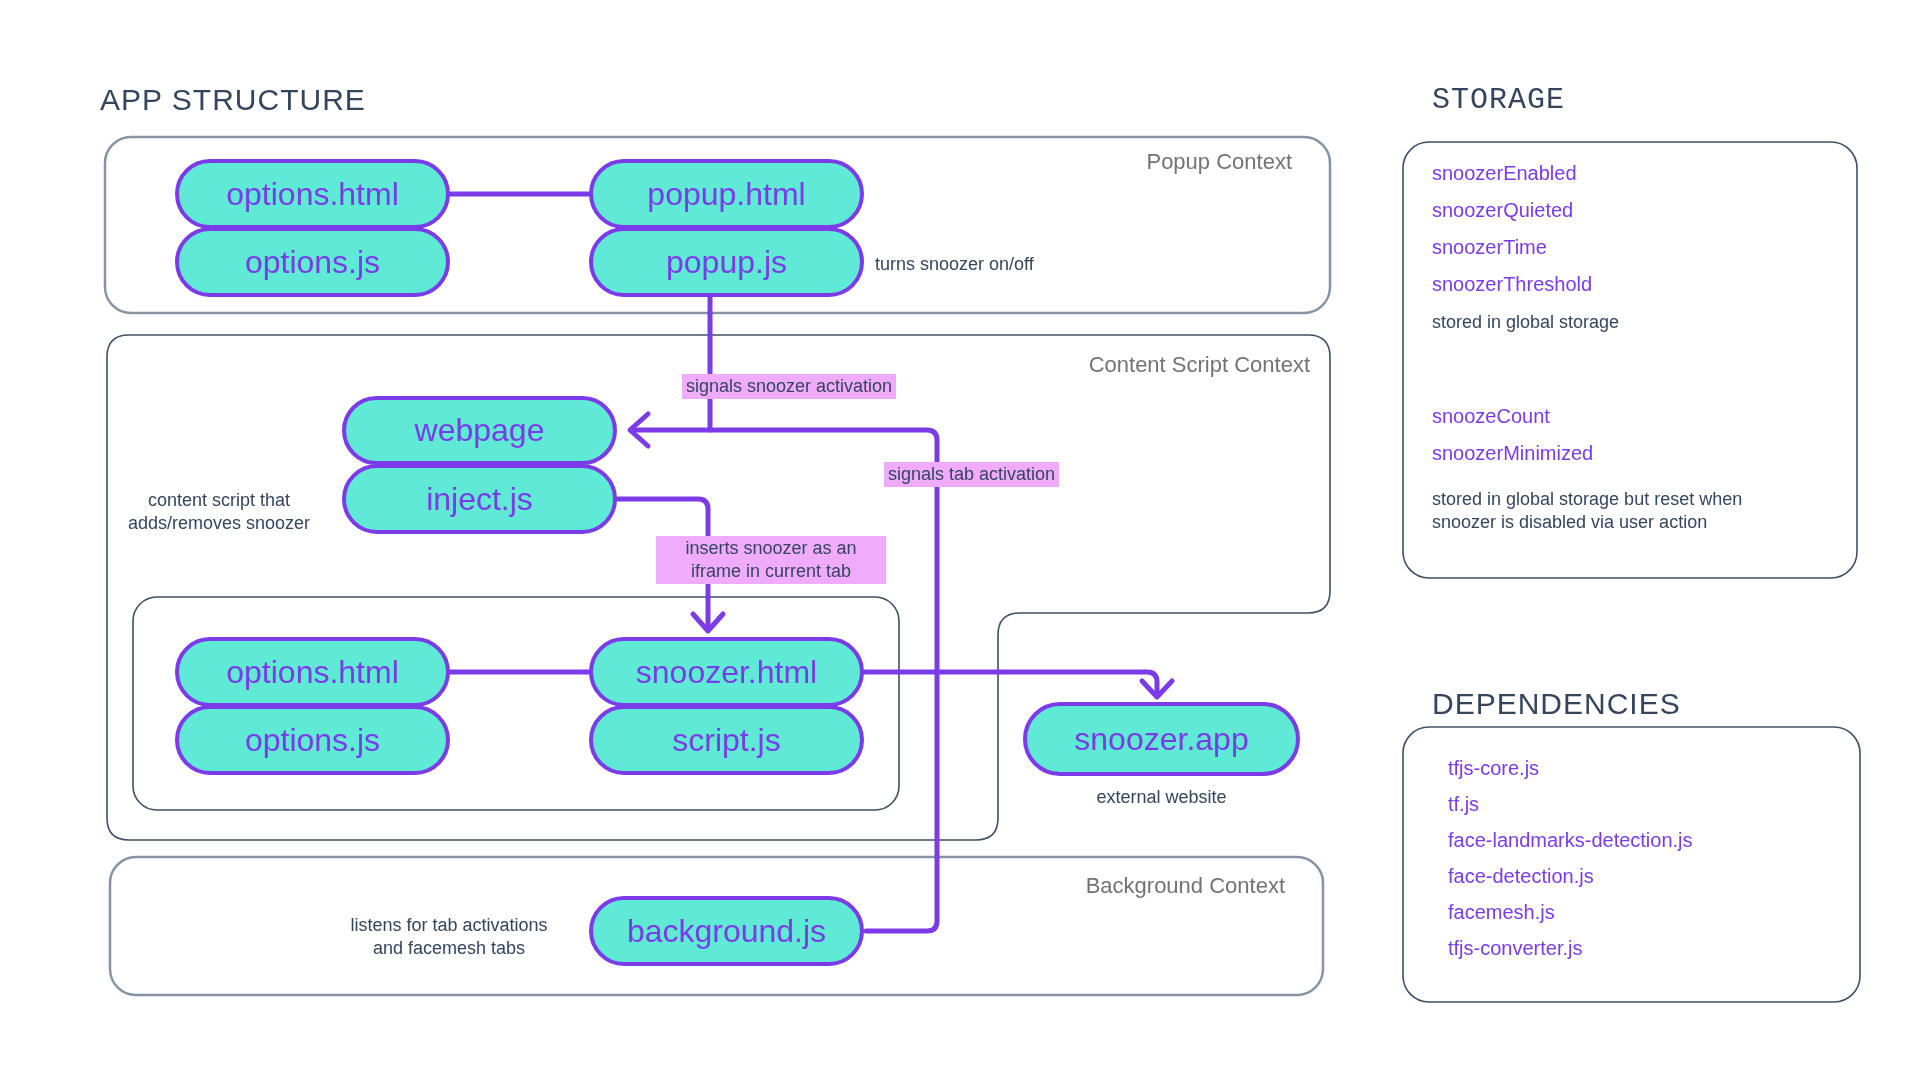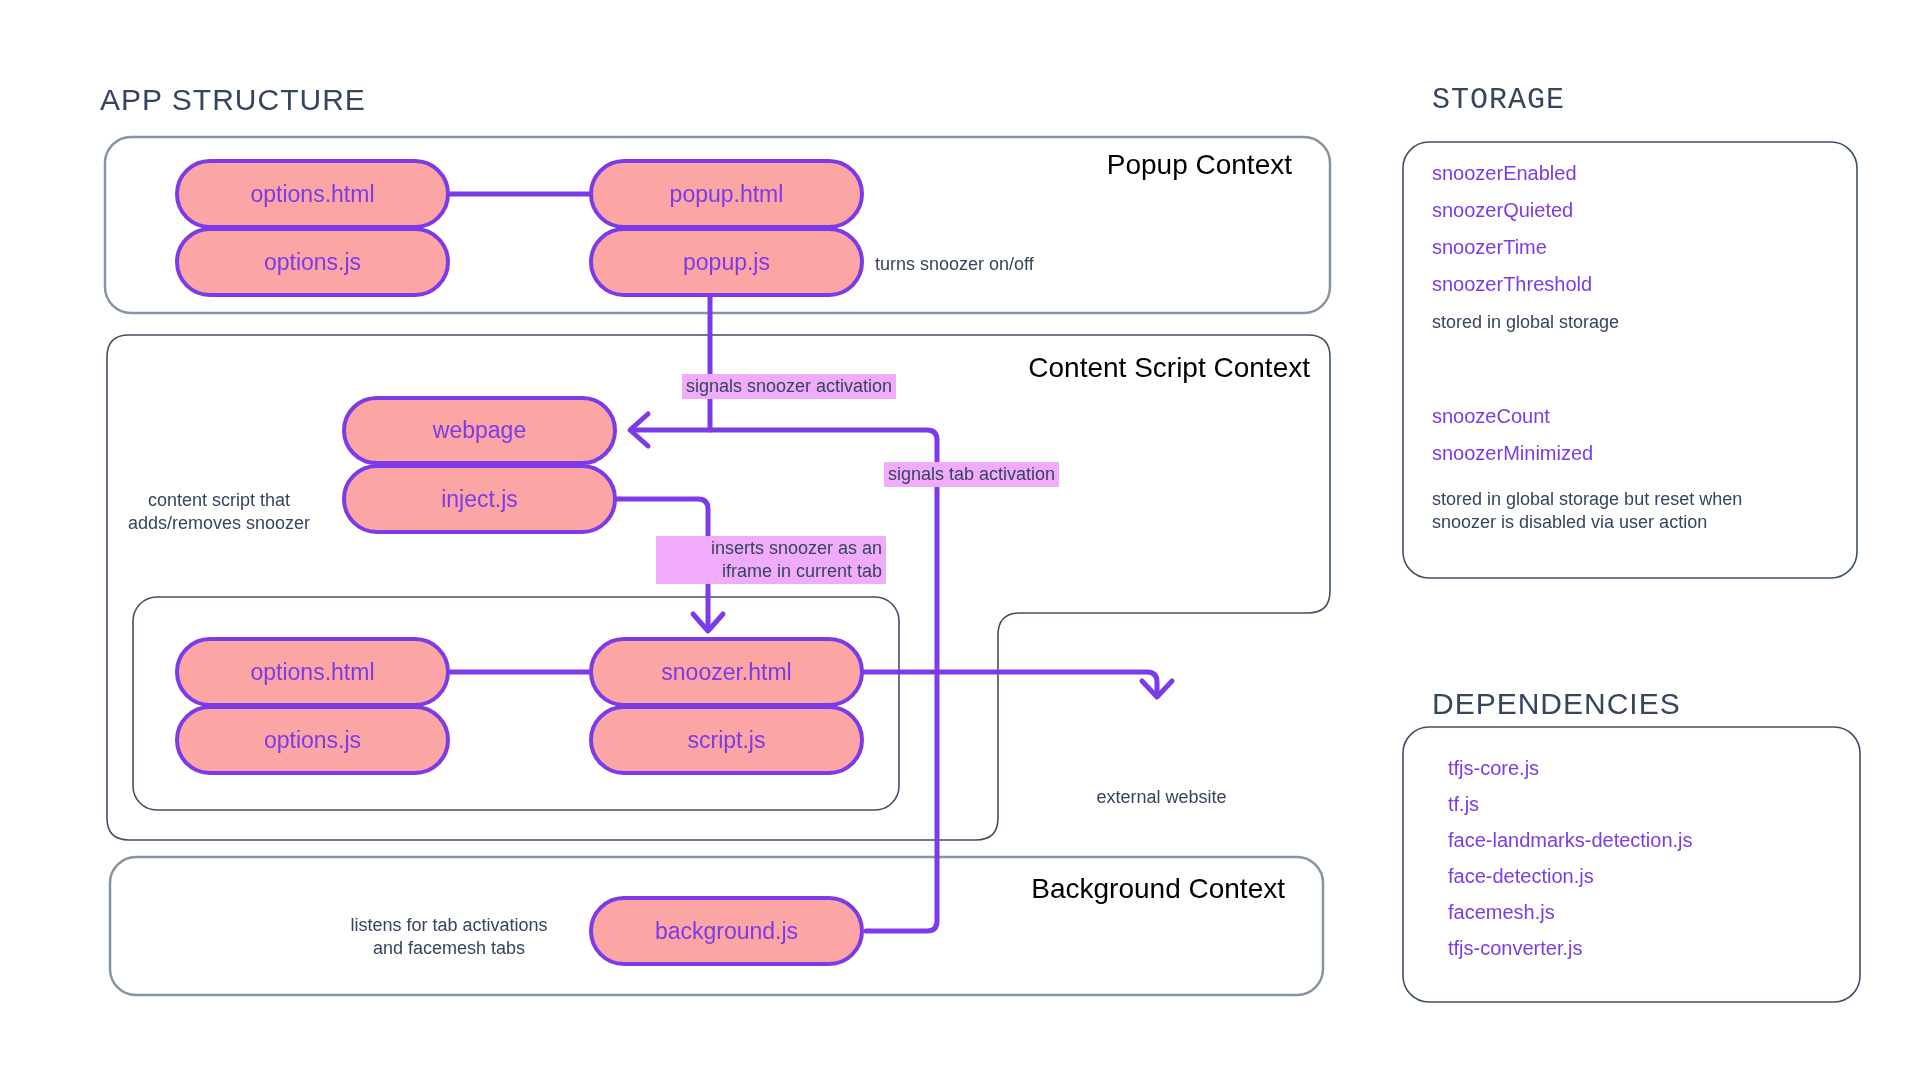--- a/index.html
+++ b/index.html
@@ -13,30 +13,30 @@
   #canvas { position: relative; width: 1920px; height: 1080px; background: #fff; border-radius: 12px; }
   #wire-layer { position: absolute; left: 0; top: 0; z-index: 1; }
 
   .section-title {
     position: absolute; z-index: 2;
     font-size: 30px; font-weight: 500; letter-spacing: 1px; color: #36455E;
     white-space: nowrap;
   }
   .context-label {
     position: absolute; z-index: 2;
-    font-size: 28px; font-weight: 400; color: #000000;
+    font-size: 22px; font-weight: 400; color: #737373;
     text-align: right; white-space: nowrap;
   }
   .pill {
     position: absolute; z-index: 3;
-    background: #fca5a5;
+    background: #5eead4;
     border: 4px solid #7C3BE8;
     border-radius: 40px;
     display: flex; align-items: center; justify-content: center;
-    font-size: 23px; color: #7C3BE8;
+    font-size: 32px; color: #7C3BE8;
     white-space: nowrap;
   }
   .annotation {
     position: absolute; z-index: 2;
     font-size: 18px; color: #36455E; line-height: 23px;
     white-space: nowrap;
   }
   .annotation.masked { background: #f0abfc; padding: 1px 4px; }
   .annotation.centered { text-align: center; white-space: normal; }
   .item-list {
@@ -99,29 +99,30 @@
   <div class="pill" style="left:589px; top:227px; width:275px; height:70px;">popup.js</div>
 
   <div class="pill" style="left:342px; top:396px; width:275px; height:69px;">webpage</div>
   <div class="pill" style="left:342px; top:464px; width:275px; height:70px;">inject.js</div>
   <div class="pill" style="left:175px; top:637px; width:275px; height:70px;">options.html</div>
   <div class="pill" style="left:175px; top:705px; width:275px; height:70px;">options.js</div>
   <div class="pill" style="left:589px; top:637px; width:275px; height:70px;">snoozer.html</div>
   <div class="pill" style="left:589px; top:705px; width:275px; height:70px;">script.js</div>
 
   <div class="pill" style="left:589px; top:896px; width:275px; height:70px;">background.js</div>
+  <div class="pill" style="left:1023px; top:702px; width:277px; height:74px;">snoozer.app</div>
 
   <div class="annotation" style="left:875px; top:253px;">turns snoozer on/off</div>
   <div class="annotation masked" style="left:682px; top:374px;">signals snoozer activation</div>
   <div class="annotation masked" style="left:884px; top:462px;">signals tab activation</div>
   <div class="annotation centered" style="left:105px; top:489px; width:228px;">
     <div>content script that</div>
     <div>adds/removes snoozer</div>
   </div>
-  <div class="annotation centered masked" style="left:656px; top:536px; width:230px;text-align:right;">
+  <div class="annotation centered masked" style="left:656px; top:536px; width:230px;">
     <div>inserts snoozer as an</div>
     <div>iframe in current tab</div>
   </div>
   <div class="annotation centered" style="left:334px; top:914px; width:230px;">
     <div>listens for tab activations</div>
     <div>and facemesh tabs</div>
   </div>
   <div class="annotation centered" style="left:1023px; top:786px; width:277px;">external website</div>
 
   <div class="item-list" style="left:1432px; top:155px;">

